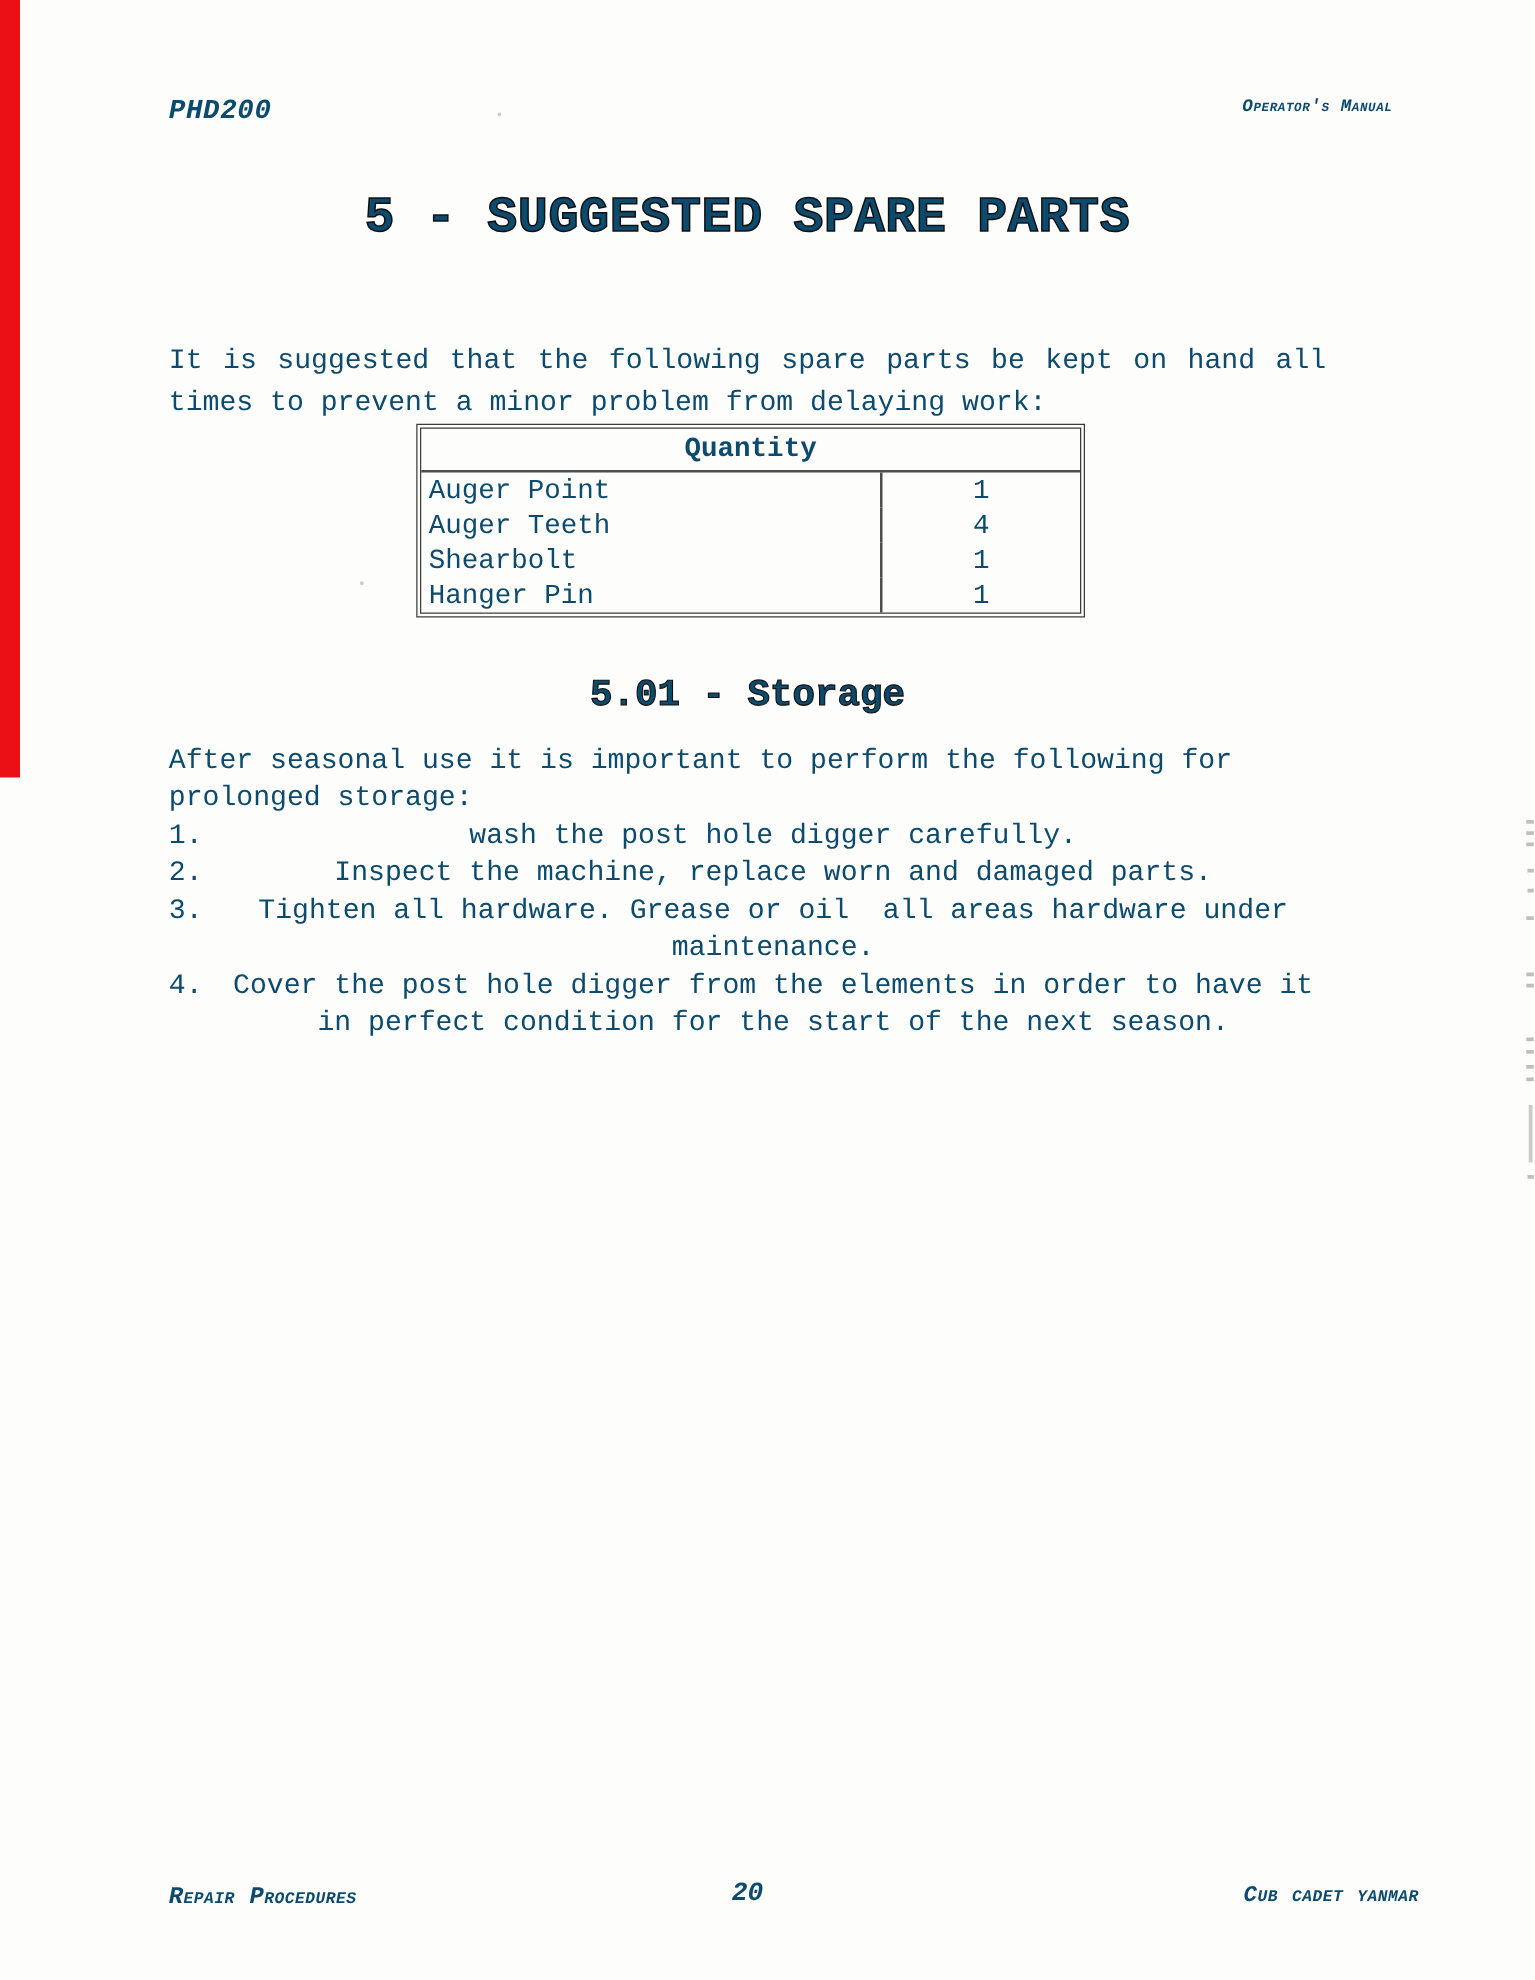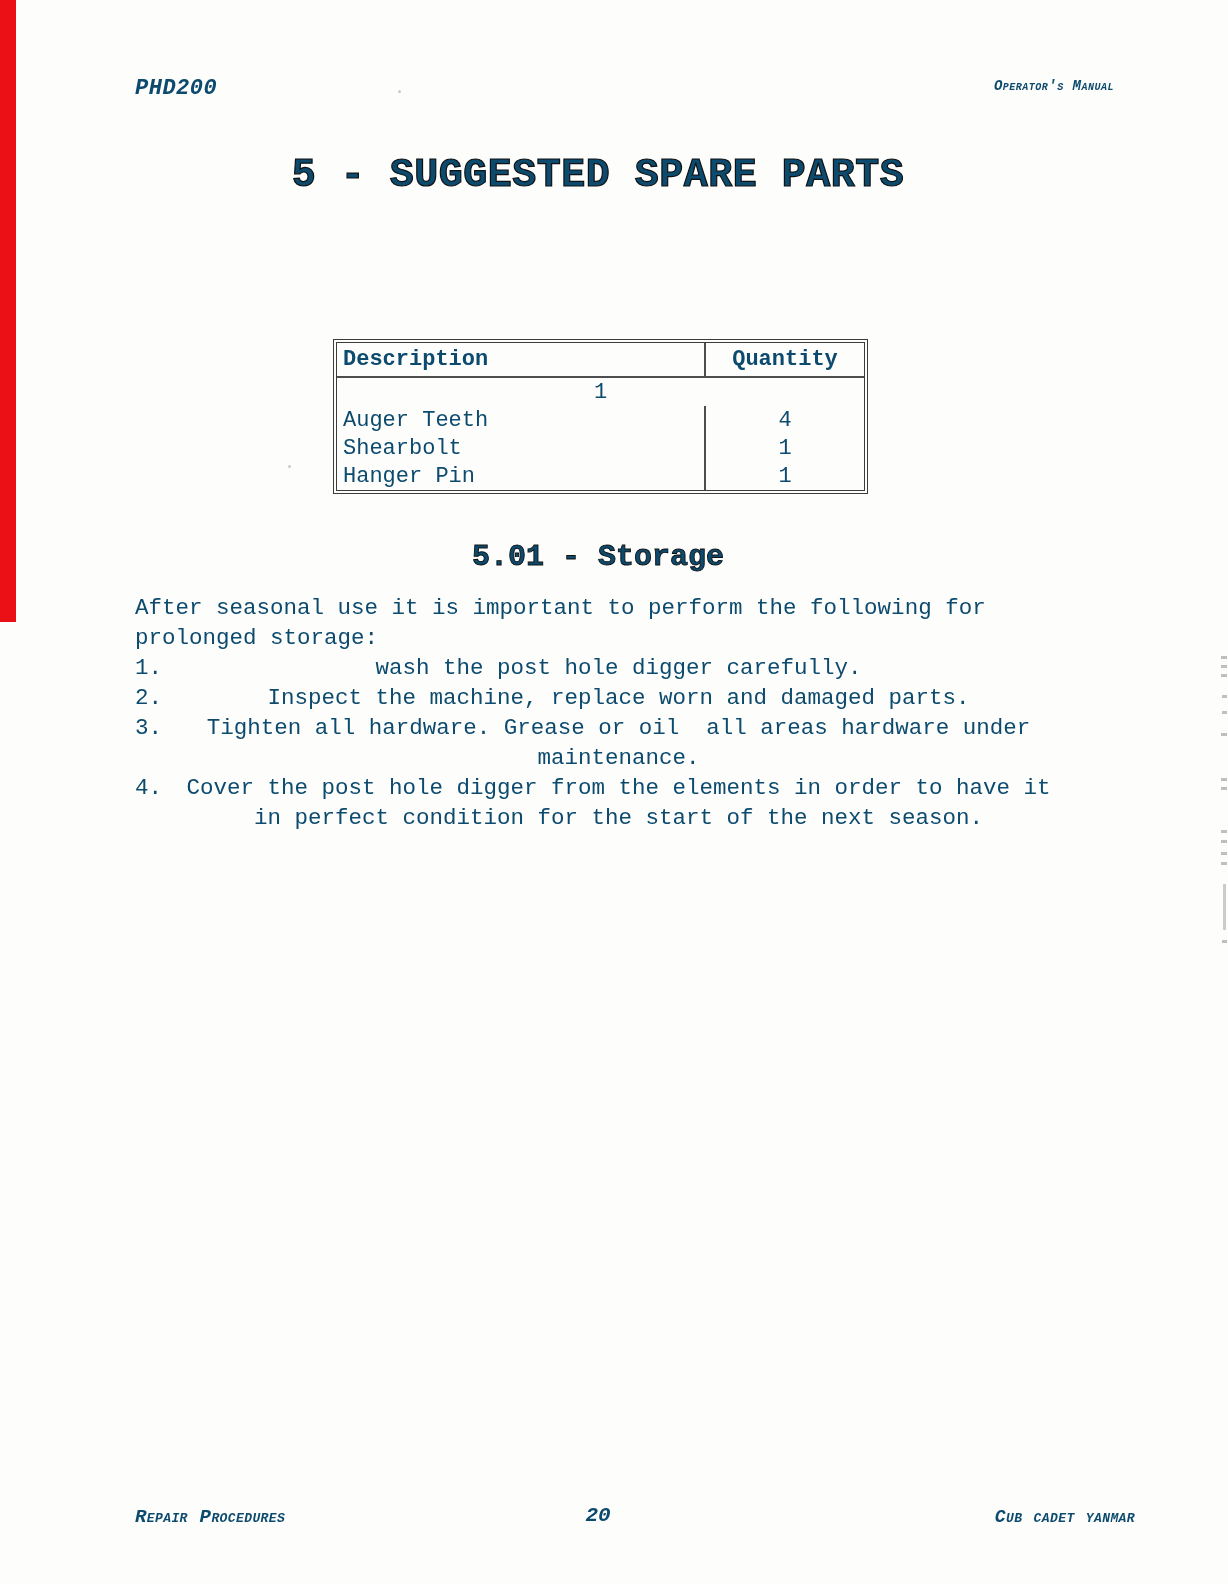--- a/index.html
+++ b/index.html
@@ -100,27 +100,28 @@
 
 <div class="page">
 
   <div class="red-bar" style="background-color: rgb(234, 16, 22);"></div>
 
   <div class="hdr-left">PHD200</div>
   <div class="hdr-right">Operator's Manual</div>
 
   <div class="chapter-title">5 - SUGGESTED SPARE PARTS</div>
 
+  <p class="intro">It is suggested that the following spare parts be kept on hand all times to prevent a minor problem from delaying work:</p>
 
   <div class="tbl">
     <div class="tbl-row tbl-head">
-      <div class="c1">Description</div>
       <div class="c2">Quantity</div>
     </div>
     <div class="tbl-row">
+      <div class="c1">Auger Point</div>
       <div class="c2">1</div>
     </div>
     <div class="tbl-row">
       <div class="c1">Auger Teeth</div>
       <div class="c2">4</div>
     </div>
     <div class="tbl-row">
       <div class="c1">Shearbolt</div>
       <div class="c2">1</div>
     </div>

